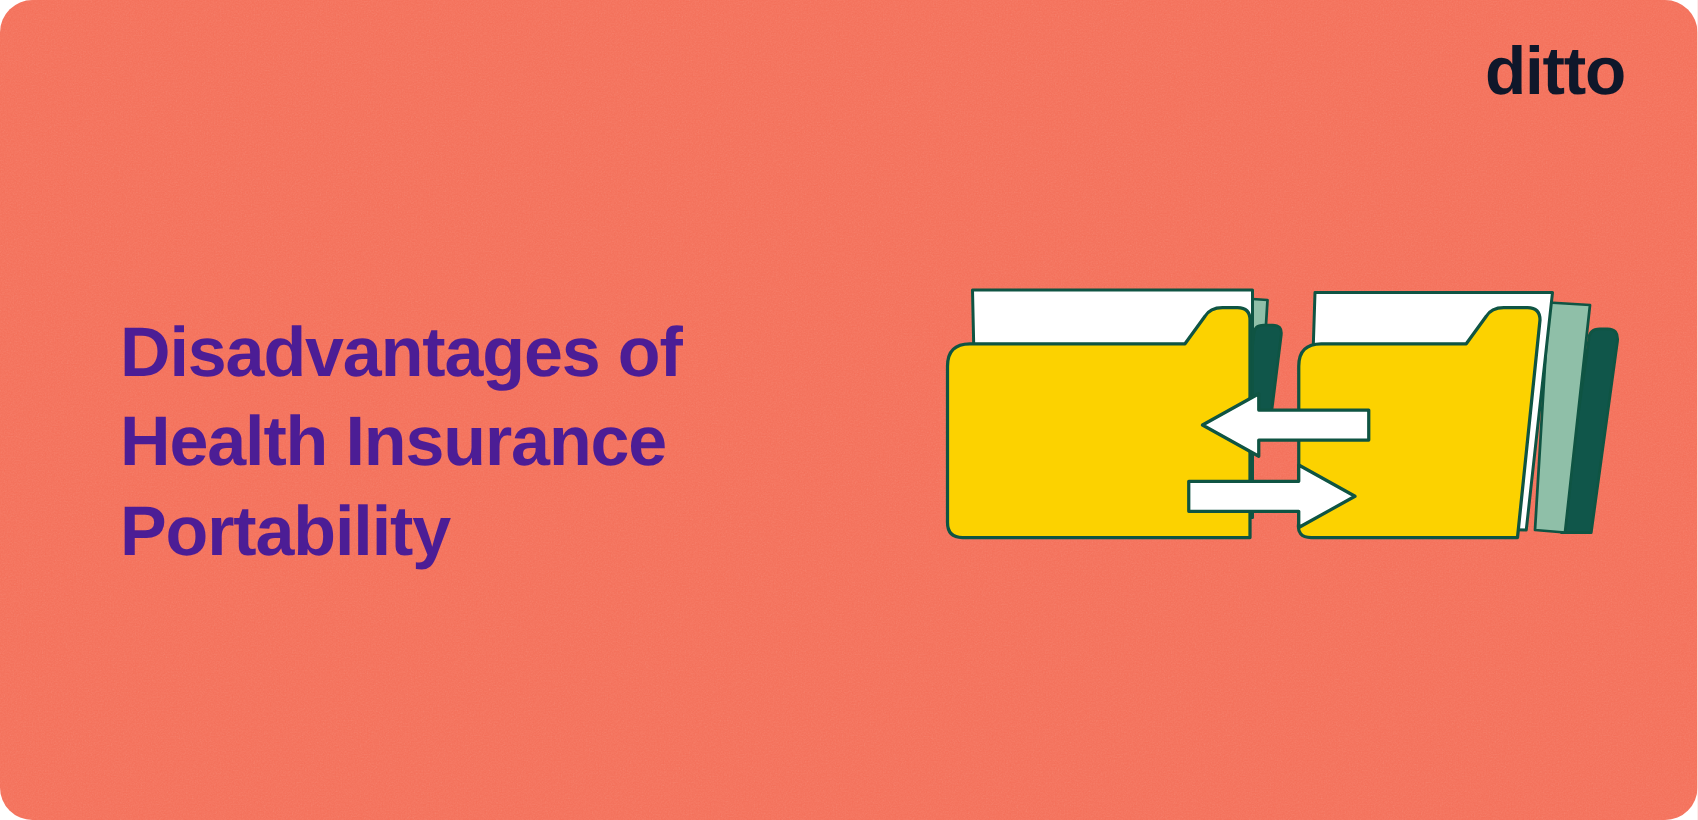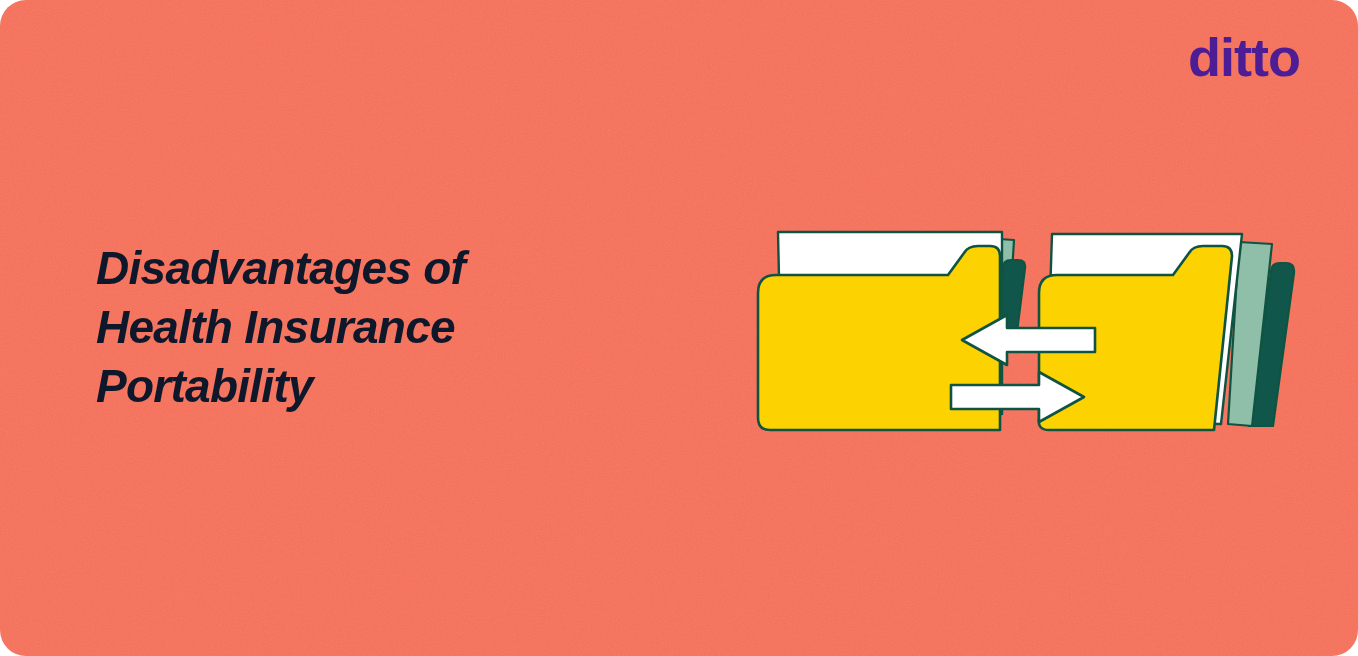--- a/index.html
+++ b/index.html
@@ -32,41 +32,40 @@
     pointer-events: none;
     opacity: .40;
     mix-blend-mode: soft-light;
   }
 
   
   #brand-wordmark {
     position: absolute;
     top: 30px;
     right: 58px;
-    color: #4c1d95;
+    color: #0f172a;
     font-size: 54px;
     line-height: 1;
     font-weight: 700;
     letter-spacing: -0.018em;
     user-select: none;
   }
 
   
   #headline {
     position: absolute;
     left: 96px;
     top: 208px;
     width: 640px;
-    color: #0f172a;
-    font-size: 46px;
+    color: #4c1d95;
+    font-size: 56px;
     font-weight: 700;
     line-height: 1.28;
     letter-spacing: -0.016em;
     white-space: pre-line;
-    font-style: italic;
   }
 
   
   #folder-illustration {
     position: absolute;
     left: 752px;
     top: 218px;
     width: 570px;
     height: 235px;
   }

